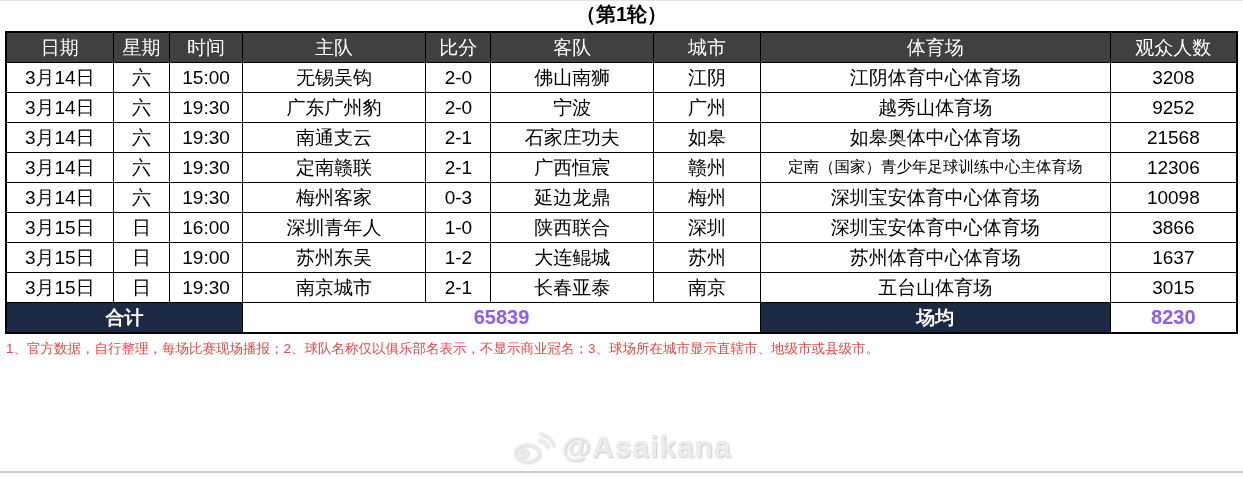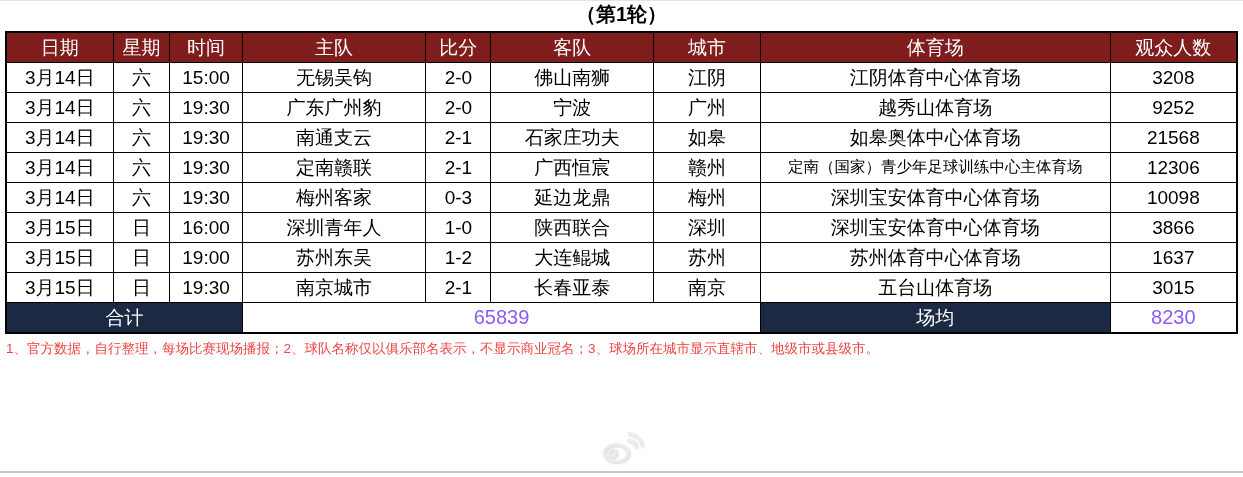--- a/index.html
+++ b/index.html
@@ -24,24 +24,24 @@
     border:2px solid #000;
   }
   table.att th, table.att td{
     border:1px solid #000;
     height:29px;padding:0 3px;
     text-align:center;vertical-align:middle;
     font-size:19px;font-weight:400;
     overflow:hidden;white-space:nowrap;
   }
   table.att thead th{
-    background:#7f1d1d;color:#ffffff;font-weight:400;
+    background:#404040;color:#ffffff;font-weight:400;
   }
   table.att td.shrink{font-size:15.5px;}
-  table.att tfoot td{font-weight:normal;}
+  table.att tfoot td{font-weight:bold;}
   table.att tfoot td.navy{
     background:#1b2943;color:#ffffff;font-size:19px;
   }
   table.att tfoot td.val{font-size:20px;color:#8b5cf6;}
   .footnote{
     margin:6px 0 0 6px;font-size:13.5px;line-height:17px;color:#ef4444;
   }
   .watermark{
     position:absolute;left:50%;top:428px;transform:translateX(-50%);
     display:flex;align-items:center;gap:8px;
@@ -189,16 +189,17 @@
   <div class="footnote">1、官方数据，自行整理，每场比赛现场播报；2、球队名称仅以俱乐部名表示，不显示商业冠名；3、球场所在城市显示直辖市、地级市或县级市。</div>
 
   <div class="watermark">
     <svg width="42" height="35" viewBox="0 0 42 35" fill="none" stroke="#ececec" stroke-width="2.4" stroke-linecap="round">
       <ellipse cx="15" cy="24" rx="12" ry="8.5"></ellipse>
       <circle cx="11.5" cy="24" r="3.6"></circle>
       <circle cx="11" cy="23.2" r="0.9" fill="#ececec" stroke="none"></circle>
       <path d="M27 11 a8 8 0 0 1 8 7"></path>
       <path d="M28 4.5 a15 15 0 0 1 13 12"></path>
     </svg>
+    <span>@Asaikana</span>
   </div>
 
   <div class="bottom-line"></div>
 </div>
 
 </body></html>

